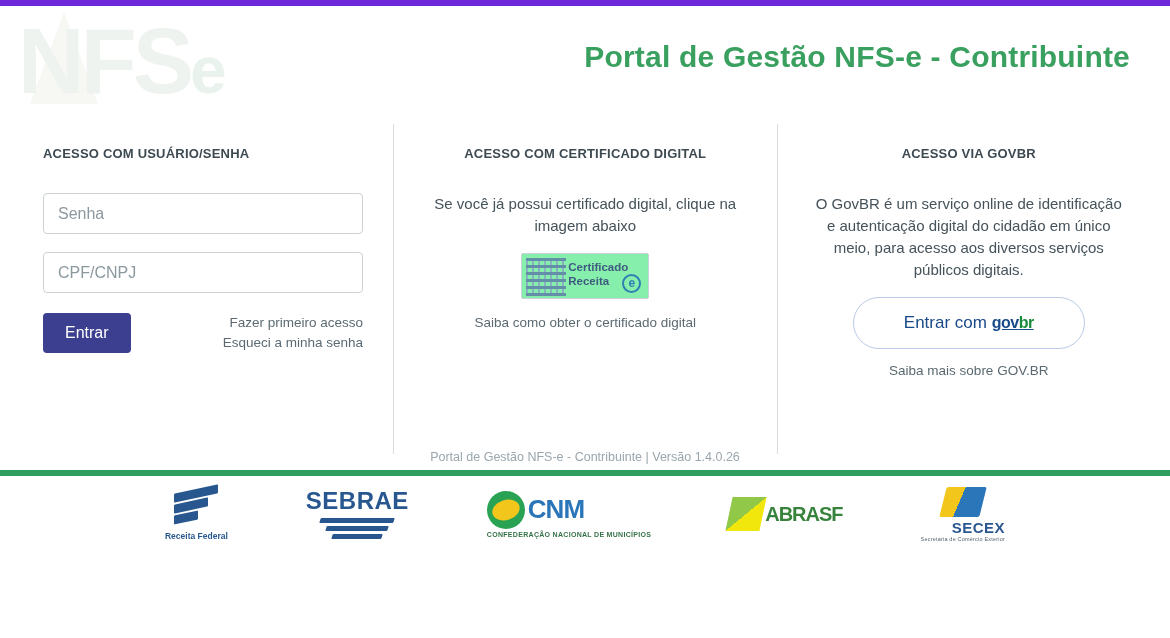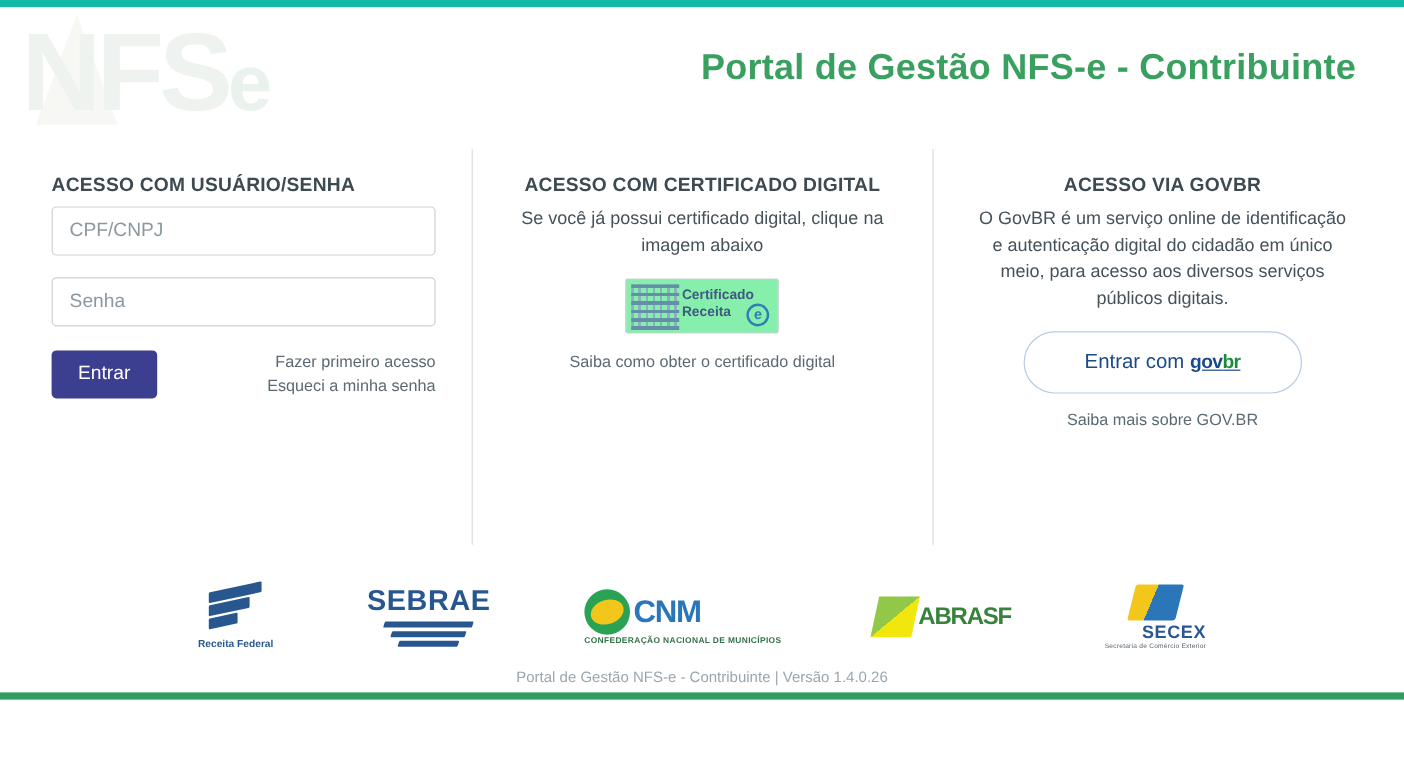--- a/index.html
+++ b/index.html
@@ -5,23 +5,23 @@
   * { box-sizing: border-box; }
   html, body {
     margin: 0; padding: 0;
     width: 1170px; height: 638px;
     font-family: "Liberation Sans", sans-serif;
     background: #ffffff;
     overflow: hidden;
   }
   .page {
     position: relative;
-    width: 1170px; height: 583px;
+    width: 1170px; height: 476px;
     background: #ffffff;
-    border-top: 6px solid #14b8a6;
+    border-top: 6px solid #6d28d9;
     border-bottom: 6px solid #2f9e5f;
   }
   
   .watermark {
     position: absolute;
     left: 18px; top: 0px;
     font-size: 92px;
     font-weight: bold;
     letter-spacing: -4px;
     color: #eef3ef;
@@ -61,25 +61,25 @@
   }
   .col {
     position: relative;
     flex: 1;
     padding: 22px 30px 0 30px;
   }
   .col.mid, .col.right {
     border-left: 1px solid #d8dcdf;
   }
   .col-title {
-    font-size: 16px;
+    font-size: 13px;
     font-weight: bold;
     color: #3d4a52;
     letter-spacing: .2px;
-    margin-bottom: 8px;
+    margin-bottom: 32px;
   }
   .col.left .col-title { text-align: left; margin-left: 3px;}
   .col.mid .col-title, .col.right .col-title { text-align: center; }
 
   .field {
     display: block;
     width: 320px;
     height: 41px;
     border: 1px solid #ccd2d6;
     border-radius: 4px;
@@ -274,22 +274,22 @@
     <div class="watermark">
       <span>NFS</span><span class="wm-e">e</span>
     </div>
     <div class="portal-title">Portal de Gestão NFS-e - Contribuinte</div>
   </div>
 
   <div class="main">
 
     <div class="col left">
       <div class="col-title">ACESSO COM USUÁRIO/SENHA</div>
+      <input class="field" type="password" placeholder="Senha" style="">
       <input class="field" type="text" placeholder="CPF/CNPJ" style="">
-      <input class="field" type="password" placeholder="Senha" style="">
       <div class="login-row">
         <button class="btn-entrar">Entrar</button>
         <div class="links">
           <a href="#">Fazer primeiro acesso</a>
           <a href="#">Esqueci a minha senha</a>
         </div>
       </div>
     </div>
 
     <div class="col mid">

